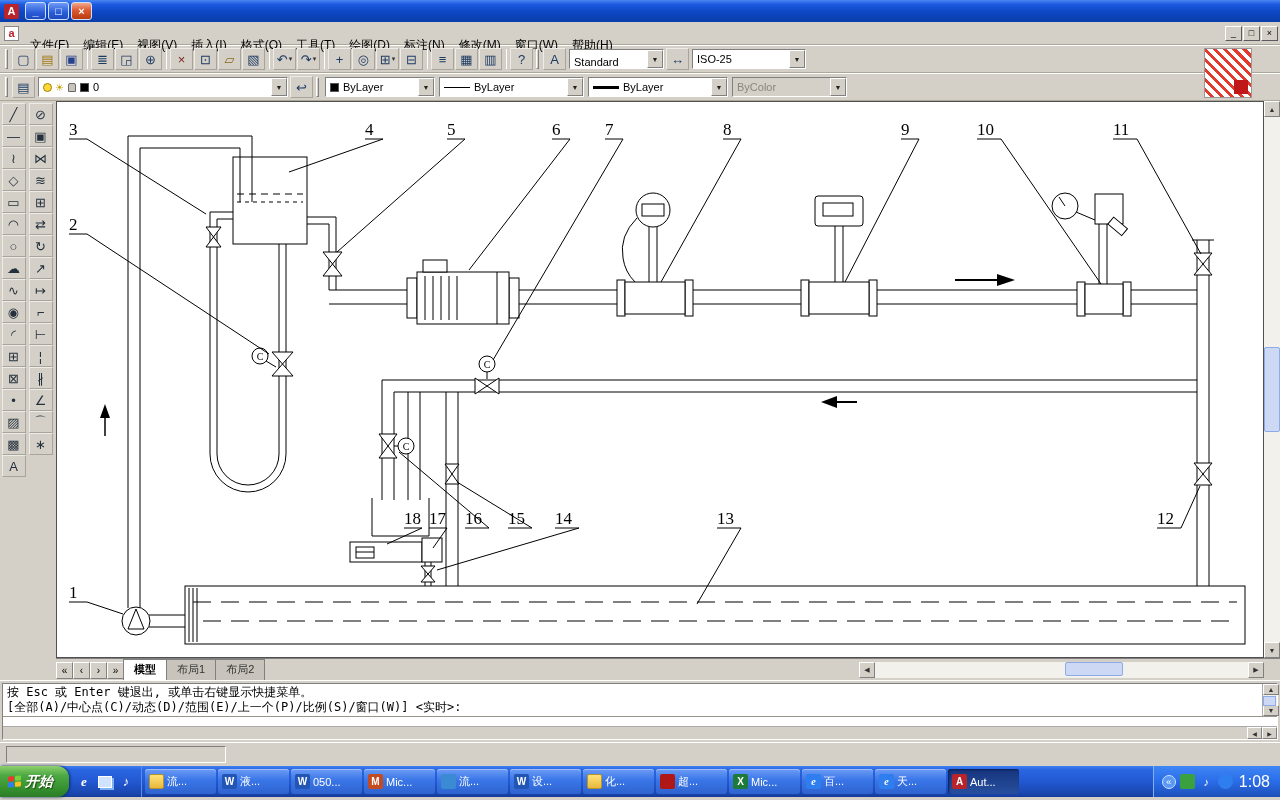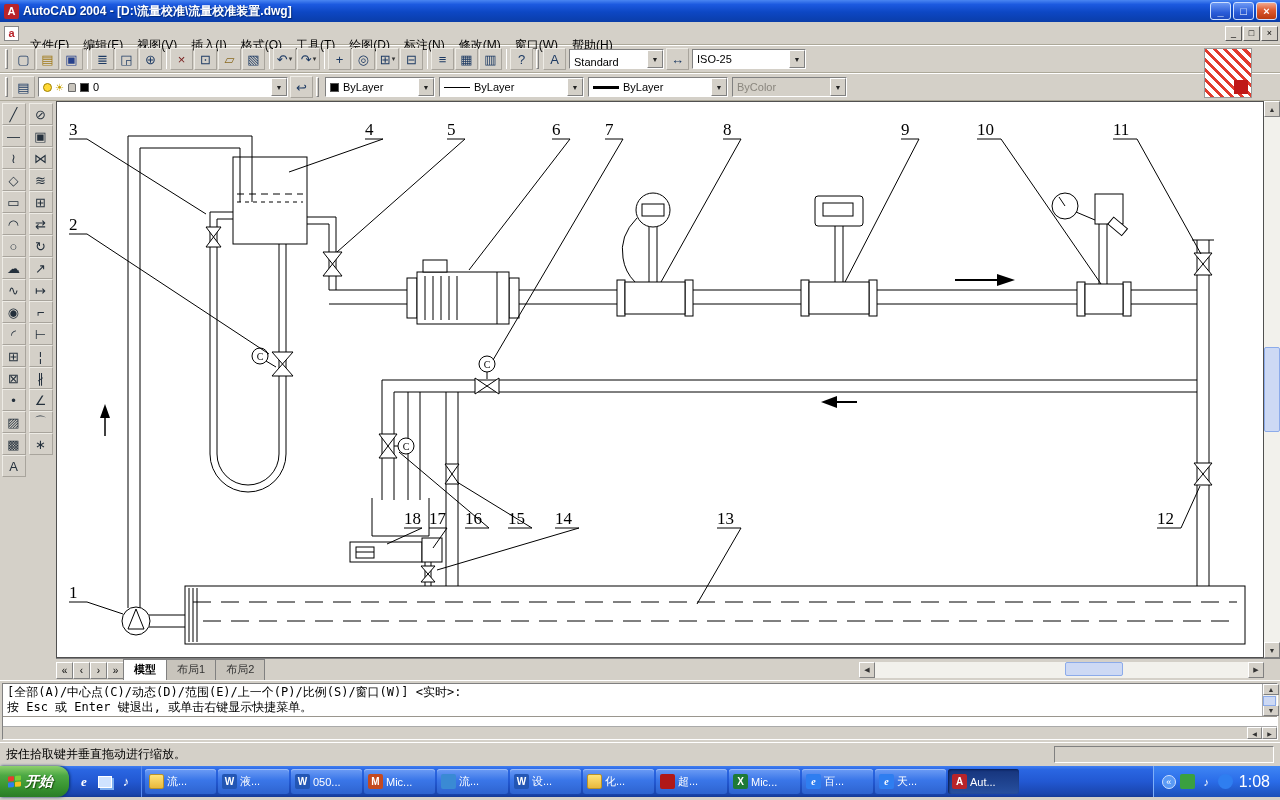--- a/index.html
+++ b/index.html
@@ -143,21 +143,20 @@
   .trico { width:15px; height:15px; border-radius:2px; display:flex; align-items:center; justify-content:center;
     font-size:11px; }
   .tr-green { background:#3aa040; } .tr-blue { background:#2f7ef0; border-radius:50%; }
   .clock { font-size:16px; margin-left:2px; }
 </style>
 </head>
 <body>
 
 <div class="titlebar">
   <div class="app-icon">A</div>
-  <div class="title-text">AutoCAD 2004 - [D:\流量校准\流量校准装置.dwg]</div>
   <div class="tb-btn tb-min">_</div>
   <div class="tb-btn tb-max">□</div>
   <div class="tb-btn tb-close">×</div>
 </div>
 
 <div class="menubar">
   <div class="dwg-icon">a</div>
   <div class="menu-item">文件(F)</div>
   <div class="menu-item">编辑(E)</div>
   <div class="menu-item">视图(V)</div>
@@ -543,42 +542,41 @@
       </div>
       <div class="corner"></div>
     </div>
   </div>
 </div>
 
 <div class="cmdwin">
   <div class="cmdinner">
     <div class="cmdtop">
       <div class="cmdtext">
+        <div>按 Esc 或 Enter 键退出, 或单击右键显示快捷菜单。</div>
         <div>[全部(A)/中心点(C)/动态(D)/范围(E)/上一个(P)/比例(S)/窗口(W)] &lt;实时&gt;:</div>
-        <div>按 Esc 或 Enter 键退出, 或单击右键显示快捷菜单。</div>
       </div>
       <div class="cmdvscroll">
         <div class="scroll-btn" style="height:11px;">▲</div>
         <div class="cmdvtrack">
             <div class="cmdvthumb"></div>
           </div>
         <div class="scroll-btn" style="height:11px;">▼</div>
       </div>
     </div>
     <div class="cmdsplit"></div>
     <div class="cmdprompt"></div>
     <div class="cmdhscroll">
       <div class="hbtn">◀</div>
       <div class="hbtn">▶</div>
     </div>
   </div>
 </div>
 
 <div class="statusbar">
-  <div class="status-text">按住拾取键并垂直拖动进行缩放。</div>
   <div class="status-panel"></div>
 </div>
 
 <div class="taskbar">
   <div class="start">
     <span class="flag">
         <span class="f1"></span>
         <span class="f2"></span>
         <span class="f3"></span>
         <span class="f4"></span>

